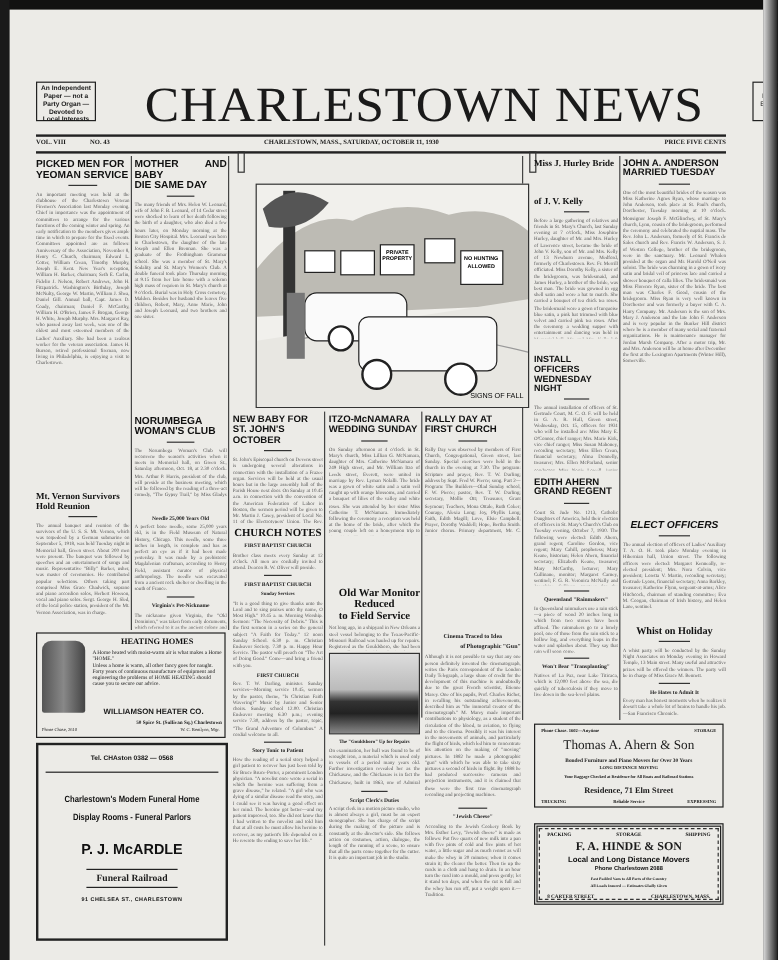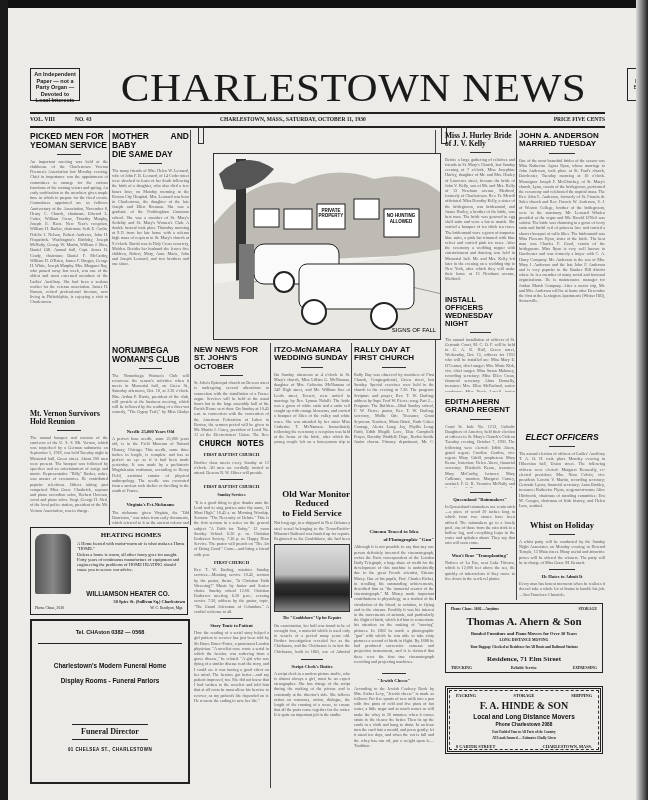--- a/index.html
+++ b/index.html
@@ -110,22 +110,23 @@
     <div style="position:absolute;left:40px;top:71px;width:114px;font-weight:bold;font-size:4.3px;text-align:right;">50 Spice St. (Sullivan Sq.) Charlestown</div>
     <div style="position:absolute;left:4px;top:78px;font-size:3.8px;">Phone Chase, 2610</div>
     <div style="position:absolute;right:4px;top:78px;font-size:3.8px;">W. C. Bentlyon, Mgr.</div>
   </div>
 
   <div class="box" style="left:22px;top:611px;width:160px;height:165px;border-width:2px;">
     <div class="ad-text" style="position:absolute;left:0;right:0;top:8px;text-align:center;font-size:5.5px;font-weight:bold;">Tel. CHAston 0382 — 0568</div>
     <div style="position:absolute;left:6px;right:6px;top:22px;height:1px;background:#222;"></div>
     <div class="ad-text" style="position:absolute;left:0;right:0;top:40px;text-align:center;font-size:7.5px;font-weight:bold;transform:scaleX(0.85);">Charlestown's Modern Funeral Home</div>
     <div class="ad-text" style="position:absolute;left:0;right:0;top:55px;text-align:center;font-size:7.5px;font-weight:bold;transform:scaleX(0.85);">Display Rooms - Funeral Parlors</div>
+    <div class="ad-text" style="position:absolute;left:0;right:0;top:80px;text-align:center;font-size:12px;font-weight:bold;">P. J. McARDLE</div>
     <div style="position:absolute;left:40px;right:40px;top:103px;height:1px;background:#222;"></div>
-    <div style="position:absolute;left:0;right:0;top:106px;text-align:center;font-size:8px;font-weight:bold;font-family:'Liberation Serif',serif;">Funeral Director</div>
+    <div style="position:absolute;left:0;right:0;top:106px;text-align:center;font-size:8px;font-weight:bold;font-family:'Liberation Serif',serif;">Funeral Railroad</div>
     <div style="position:absolute;left:40px;right:40px;top:118px;height:1px;background:#222;"></div>
     <div class="ad-text" style="position:absolute;left:0;right:0;top:126px;text-align:center;font-size:4.5px;font-weight:bold;letter-spacing:0.4px;">91 CHELSEA ST., CHARLESTOWN</div>
   </div>
 
   <div class="cartoon-side" style="left:190px;"></div>
   <div class="cartoon-side" style="left:433px;"></div>
   <div class="cartoon">
     <svg width="228" height="187" viewBox="0 0 228 187">
       <rect x="0" y="0" width="228" height="187" fill="#f1f0ec"></rect>
       <path d="M0 70 Q40 20 80 30 Q120 10 160 25 Q200 15 228 40 L228 100 L0 110 Z" fill="#bdbbb4"></path>
@@ -146,28 +147,28 @@
       <rect x="85" y="110" width="115" height="45" rx="8" fill="#fafafa" stroke="#222"></rect>
       <circle cx="100" cy="158" r="12" fill="#fff" stroke="#222" stroke-width="2"></circle>
       <circle cx="170" cy="162" r="13" fill="#fff" stroke="#222" stroke-width="2"></circle>
       <circle cx="70" cy="128" r="10" fill="#fff" stroke="#222" stroke-width="2"></circle>
       <rect x="25" y="90" width="15" height="55" fill="#777"></rect>
       <text x="200" y="178" font-size="6" text-anchor="middle" font-family="Liberation Sans, sans-serif">SIGNS OF FALL</text>
     </svg>
   </div>
 
   <div class="col" style="left:186px;top:338px;width:75px;height:90px;">
-    <div class="hl" style="font-size:8px;">NEW NEWS FOR</div>
+    <div class="hl" style="font-size:8px;">NEW BABY FOR</div>
     <div class="hl r" style="font-size:8px;">ST. JOHN'S OCTOBER</div>
     <div class="divider"></div>
     <div class="body-text">St. John's Episcopal church on Devens street is undergoing several alterations in connection with the installation of a Frazee organ. Services will be held at the usual hours but in the large assembly hall of the Parish House next door. On Sunday at 10.45 a.m. in connection with the convention of the American Federation of Labor in Boston, the sermon period will be given to Mr. Martin J. Casey, president of Local No. 11 of the Electrotypers' Union. The Rev. Walcott Cutler will preach at the evening service at 7.30 o'clock.</div>
   </div>
 
   <div class="col" style="left:186px;top:432px;width:75px;height:350px;">
-    <div class="hl c" style="font-size:9px;font-family:Liberation Mono, monospace;">CHURCH NOTES</div>
+    <div class="hl c" style="font-size:9px;font-family:Liberation Serif, serif;">CHURCH NOTES</div>
     <div class="subhead">FIRST BAPTIST CHURCH</div>
     <div class="body-text">Brother class meets every Sunday at 12 o'clock. All men are cordially invited to attend. Deacon R. W. Oliver will preside.</div>
     <div class="divider"></div>
     <div class="subhead">FIRST BAPTIST CHURCH</div>
     <div class="subhead" style="font-size:4px;">Sunday Services</div>
     <div class="body-text">"It is a good thing to give thanks unto the Lord and to sing praises unto thy name, O Most High." 10.45 a. m. Morning Worship. Sermon: "The Necessity of Debris." This is the first sermon in a series on the general subject "A Faith for Today." 12 noon Sunday School. 6.30 p. m. Christian Endeavor Society. 7.30 p. m. Happy Hour Service. The pastor will preach on "The Art of Doing Good." Come—and bring a friend with you.</div>
     <div class="subhead">FIRST CHURCH</div>
     <div class="body-text">Rev. T. W. Darling, minister. Sunday services—Morning service 10.45, sermon by the pastor, theme, "Is Christian Faith Wavering?" Music by Junior and Senior choirs. Sunday school 12.00. Christian Endeavor meeting 6.30 p.m.; evening service 7.30, address by the pastor, topic, "The Grand Adventure of Columbus." A cordial welcome to all.</div>
     <div class="divider"></div>
     <div class="subhead">Story Tonic to Patient</div>
@@ -205,21 +206,21 @@
     <div class="subhead" style="font-size:5px;">Cinema Traced to Idea</div>
     <div class="subhead" style="font-size:5px;text-align:right;">of Photographic "Gun"</div>
     <div class="body-text" style="height:125px;overflow:hidden;">Although it is not possible to say that any one person definitely invented the cinematograph, writes the Paris correspondent of the London Daily Telegraph, a large share of credit for the development of this machine is undoubtedly due to the great French scientist, Etienne Marey. One of his pupils, Prof. Charles Richet, in recalling his outstanding achievements, described him as "the immortal creator of the cinematograph." M. Marey made important contributions to physiology, as a student of the circulation of the blood, to aviation, to flying and to the cinema. Possibly it was his interest in the movements of animals, and particularly the flight of birds, which led him to concentrate his attention on the making of "moving" pictures. In 1882 he made a photographic "gun" with which he was able to take sixty pictures a second of birds in flight. By 1888 he had produced successive cameras and projection instruments, and it is claimed that these were the first true cinematograph recording and projecting machines.</div>
     <div class="divider"></div>
     <div class="subhead">"Jewish Cheese"</div>
     <div class="body-text">According to the Jewish Cookery Book by Mrs. Esther Levy, "Jewish cheese" is made as follows: Put five quarts of new milk into a pan with five pints of cold and five pints of hot water, a little sugar and as much rennet as will make the whey in 20 minutes; when it comes strain it; the clearer the better. Then tie up the curds in a cloth and hang to drain. In an hour turn the curd into a mould, and press gently; let it stand ten days, and when the cut is full and the whey has run off, put a weight upon it.—Tradition.</div>
   </div>
 
   <div class="col" style="left:437px;top:124px;width:70px;height:150px;">
     <div class="hl" style="font-size:7.5px;font-family:'Liberation Serif',serif;">Miss J. Hurley Bride</div>
-    <div class="hl r" style="font-size:7.5px;font-family:'Liberation Serif',serif;">of J. V. Kelly</div>
+    <div class="hl r" style="font-size:7.5px;font-family:'Liberation Serif',serif;margin-top:24px;">of J. V. Kelly</div>
     <div class="divider"></div>
     <div class="body-text">Before a large gathering of relatives and friends in St. Mary's Church, last Sunday evening at 7 o'clock, Miss Josephine Hurley, daughter of Mr. and Mrs. Hurley of Lawrence street, became the bride of John V. Kelly, son of Mr. and Mrs. Kelly of 13 Newburn avenue, Medford, formerly of Charlestown. Rev. Fr. Merrill officiated. Miss Dorothy Kelly, a sister of the bridegroom, was bridesmaid, and James Hurley, a brother of the bride, was best man. The bride was gowned in egg shell satin and wore a hat to match. She carried a bouquet of tea chick tea roses. The bridesmaid wore a gown of turquoise blue satin, a pink hat trimmed with blue velvet and carried pink tea roses. After the ceremony a wedding supper with entertainment and dancing was held in Memorial hall. Mr. and Mrs. Kelly left later in the evening on a wedding trip to New York, after which they will make their home at 13 Newburn avenue, Medford.</div>
   </div>
 
   <div class="col" style="left:437px;top:288px;width:70px;height:96px;">
     <div class="hl" style="font-size:7.5px;">INSTALL OFFICERS</div>
     <div class="hl r" style="font-size:7.5px;">WEDNESDAY NIGHT</div>
     <div class="divider"></div>
     <div class="body-text">The annual installation of officers of St. Gertrude Court, M. C. O. F. will be held in G. A. R. Hall, Green street, Wednesday, Oct. 15, officers for 1931 who will be installed are: Miss Mary E. O'Connor, chief ranger; Mrs. Marie Kirk, vice chief ranger; Miss Susan Mahoney, recording secretary; Miss Ellen Crean, financial secretary; Alma Donnelly, treasurer; Mrs. Ellen McParland, senior conductor; Miss Nonie Lowell, junior conductor; Mrs. Annie Kirk, inside sentinel; Miss Anna Murphy, outside sentinel; and Mrs. Anne Frost, marshal.</div>
   </div>
@@ -255,21 +256,21 @@
     <div class="divider"></div>
     <div class="body-text">A whist party will be conducted by the Sunday Night Associates on Monday evening in Howard Temple, 13 Main street. Many useful and attractive prizes will be offered the winners. The party will be in charge of Miss Grace M. Bennett.</div>
     <div class="divider"></div>
     <div class="subhead">He Hates to Admit It</div>
     <div class="body-text">Every man has honest moments when he realizes it doesn't take a whole lot of brains to handle his job. —San Francisco Chronicle.</div>
   </div>
 
   <div class="box" style="left:437px;top:595px;width:158px;height:70px;">
     <div style="position:absolute;left:5px;top:3px;font-size:3.8px;font-weight:bold;">Phone Chase. 1602—Anytime</div>
     <div style="position:absolute;right:5px;top:3px;font-size:3.8px;font-weight:bold;">STORAGE</div>
-    <div style="position:absolute;left:0;right:0;top:11px;text-align:center;font-size:11px;font-weight:bold;font-family:'Liberation Serif',serif;">Thomas A. Ahern &amp; Son</div>
+    <div style="position:absolute;left:0;right:0;top:11px;text-align:center;font-size:11px;font-weight:normal;font-family:'Liberation Serif',serif;">Thomas A. Ahern &amp; Son</div>
     <div style="position:absolute;left:0;right:0;top:27px;text-align:center;font-size:4.5px;font-weight:bold;">Bonded Furniture and Piano Movers for Over 30 Years</div>
     <div style="position:absolute;left:0;right:0;top:34px;text-align:center;font-size:3.8px;font-weight:bold;">LONG DISTANCE MOVING</div>
     <div style="position:absolute;left:18px;right:18px;top:41px;text-align:center;font-size:3.5px;font-weight:bold;line-height:4.5px;">Your Baggage Checked at Residence for All Boats and Railroad Stations</div>
     <div style="position:absolute;left:0;right:0;top:51px;text-align:center;font-size:7px;font-weight:bold;font-family:'Liberation Serif',serif;">Residence, 71 Elm Street</div>
     <div style="position:absolute;left:5px;top:62px;font-size:3.8px;font-weight:bold;">TRUCKING</div>
     <div style="position:absolute;left:0;right:0;top:62px;text-align:center;font-size:3.8px;font-weight:bold;">Reliable Service</div>
     <div style="position:absolute;right:5px;top:62px;font-size:3.8px;font-weight:bold;">EXPRESSING</div>
   </div>
 
   <div class="box" style="left:437px;top:678px;width:158px;height:68px;border:3px double #222;outline:1px dashed #333;outline-offset:-5px;">

